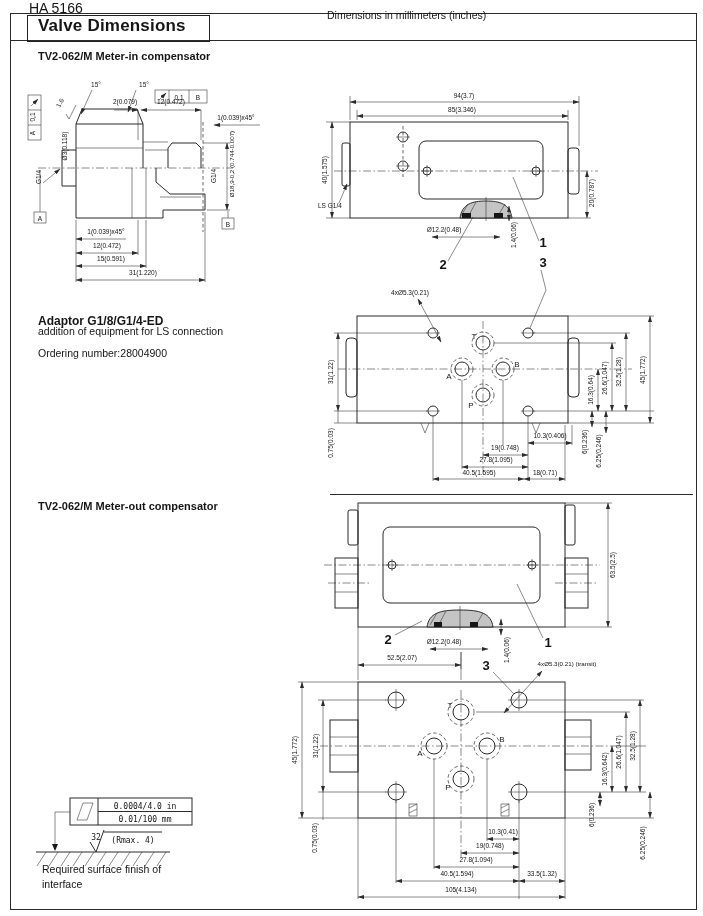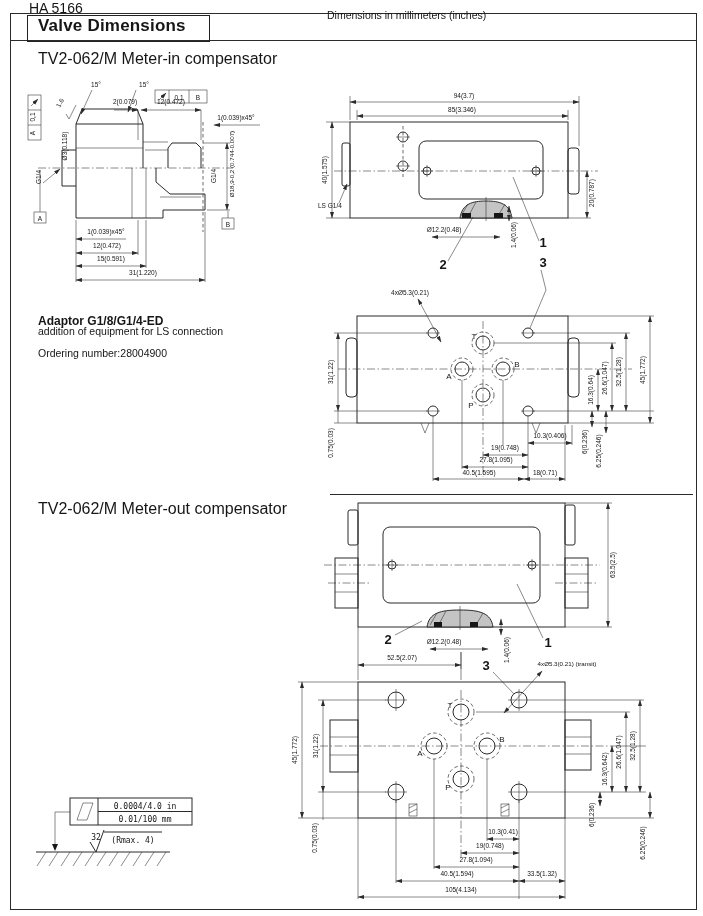--- a/index.html
+++ b/index.html
@@ -6,21 +6,21 @@
   .page{position:relative;width:703px;height:916px;background:#fff;
         font-family:"Liberation Sans",sans-serif;color:#161616;overflow:hidden}
   .pageborder{position:absolute;left:10px;top:13px;width:685px;height:895px;
               border:1.3px solid #2b2b2b}
   .hline{position:absolute;border-top:1.1px solid #2b2b2b}
   .docode{position:absolute;left:29px;top:0px;font-size:14px}
   .hdrbox{position:absolute;left:27px;top:15px;width:181px;height:25px;
           border:1.6px solid #222;display:flex;align-items:flex-start}
   .hdrbox span{font-size:17px;font-weight:700;padding-left:10px;letter-spacing:.2px}
   .subtl{position:absolute;left:327px;top:9px;font-size:10.5px}
-  .sect{position:absolute;font-size:16px;font-weight:400}
+  .sect{position:absolute;font-size:11px;font-weight:700}
   .adline{position:absolute;font-size:10.5px}
   .adtitle{font-weight:700;font-size:12px}
   .bold{font-weight:400}
   .notes{position:absolute;left:38px;top:687px;font-size:10.5px;line-height:16px}
   .notes .n{font-weight:700;margin-right:6px}
   .caption{position:absolute;left:42px;top:862px;width:150px;font-size:10.5px;line-height:15px}
   svg{position:absolute;overflow:visible}
   svg line,svg path,svg rect,svg circle,svg polyline,svg polygon{stroke:#2b2b2b;fill:none;stroke-width:1}
   svg .t{stroke-width:.55}
   svg .cl{stroke-width:.55;stroke-dasharray:8 2.5 1.5 2.5}
@@ -460,14 +460,15 @@
       <line x1="74" y1="62" x2="65" y2="76" class="t"></line>
         <line x1="86" y1="62" x2="77" y2="76" class="t"></line>
       <line x1="98" y1="62" x2="89" y2="76" class="t"></line>
         <line x1="110" y1="62" x2="101" y2="76" class="t"></line>
       <line x1="122" y1="62" x2="113" y2="76" class="t"></line>
         <line x1="134" y1="62" x2="125" y2="76" class="t"></line>
       <line x1="146" y1="62" x2="137" y2="76" class="t"></line>
     </g>
   </svg>
 
+  <div class="caption">Required surface finish of interface</div>
 
 </div>
 
 </body></html>

